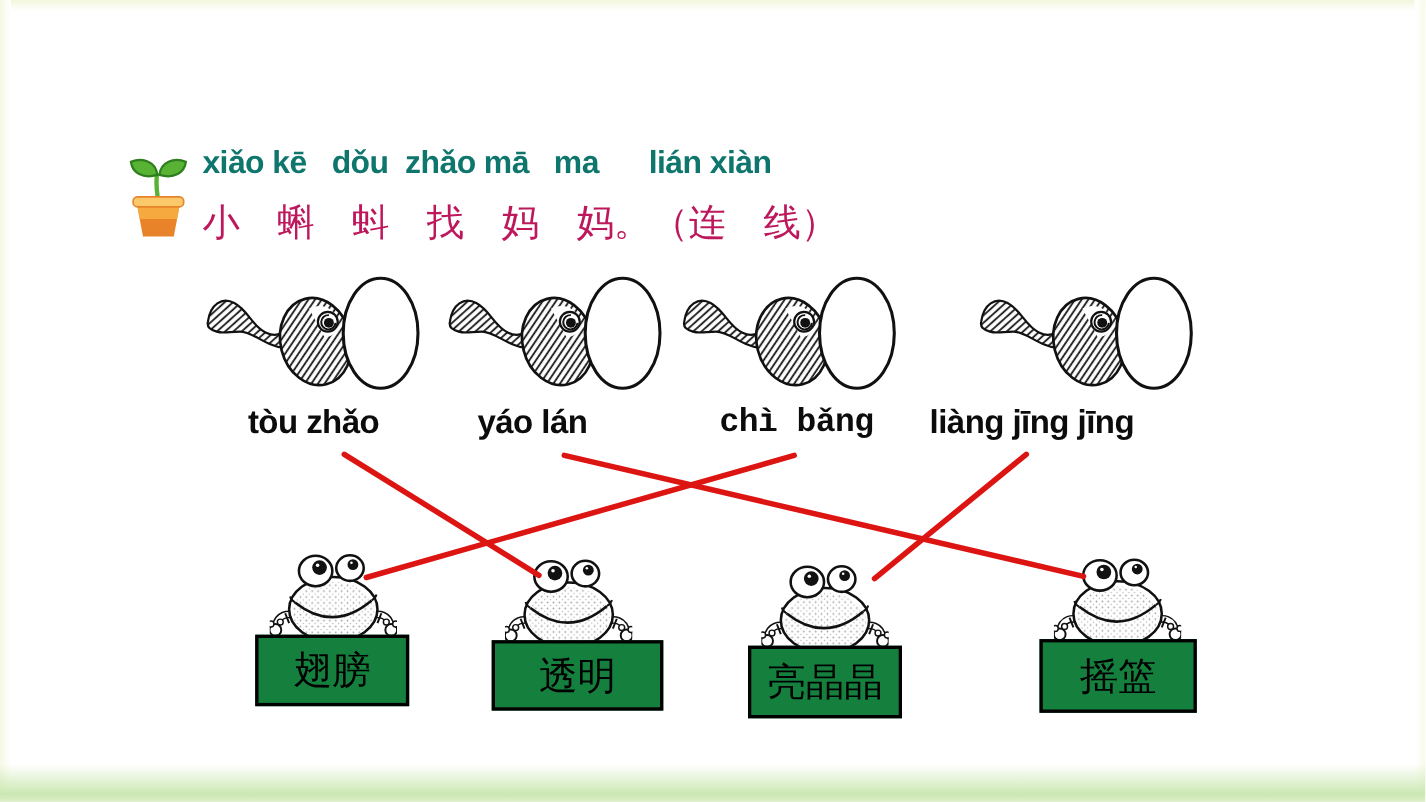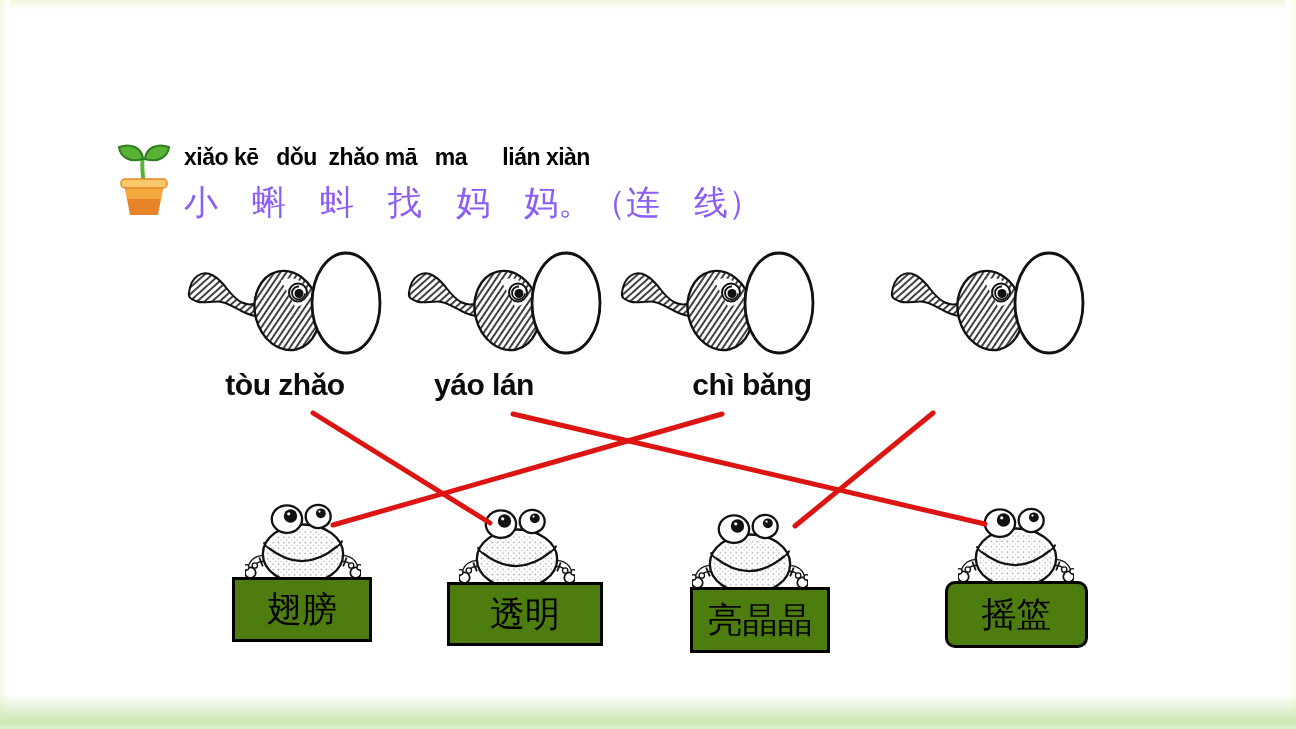--- a/index.html
+++ b/index.html
@@ -10,54 +10,54 @@
   
   .frame{position:absolute;pointer-events:none;}
   .frame-top{left:0;top:0;width:1296px;height:10px;background:linear-gradient(180deg,#f3f6dc, #ffffff);}
   .frame-bottom{left:0;bottom:0;width:1296px;height:34px;background:linear-gradient(180deg,rgba(255,255,255,0) 0%,#cbe8b2 80%,#def0cb 100%);}
   .frame-left{left:0;top:0;width:10px;height:729px;background:linear-gradient(90deg,#f5f8e4,#ffffff);}
   .frame-right{right:0;top:0;width:10px;height:729px;background:linear-gradient(270deg,#f8fae8,#ffffff);}
 
   
   .plant-icon{position:absolute;left:116px;top:137px;width:56px;height:80px;}
   .title-pinyin{
-    position:absolute;left:184px;top:144px;font-size:23px;font-weight:bold;
-    color:#000000;white-space:pre;letter-spacing:-0.5px;
+    position:absolute;left:184px;top:132px;font-size:29px;font-weight:bold;
+    color:#0f766e;white-space:pre;letter-spacing:-0.5px;
   }
   .title-hanzi{
-    position:absolute;left:184px;top:180px;font-size:34px;color:#8b5cf6;
+    position:absolute;left:184px;top:180px;font-size:34px;color:#be185d;
     font-family:Liberation Sans, sans-serif;white-space:pre;
   }
 
   
   .tadpole-group{position:absolute;top:250px;width:200px;height:106px;}
   .tg-1{left:185px;} .tg-2{left:405px;} .tg-3{left:618px;} .tg-4{left:888px;}
   .tadpole-img{position:absolute;left:0;top:0;width:140px;height:106px;}
   .answer-circle{position:absolute;left:124px;top:0;width:74px;height:106px;}
 
   
   .pinyin-option{
     position:absolute;top:368px;transform:translateX(-50%);
     font-size:30px;font-weight:bold;color:#0c0c0c;letter-spacing:-0.5px;white-space:nowrap;
   }
-  .opt-1{left:285px;} .opt-2{left:484px;} .opt-3{left:752px;} .opt-4{left:938px;}
+  .opt-1{left:285px;} .opt-2{left:484px;} .opt-3{left:724px;font-family:Liberation Mono, monospace;} .opt-4{left:938px;}
 
   
   .frog-img{position:absolute;width:116px;height:84px;z-index:1;}
   .frog-1{left:245px;top:503px;} .frog-2{left:459px;top:508px;}
   .frog-3{left:692px;top:513px;} .frog-4{left:958px;top:507px;}
   .word-box{
-    position:absolute;z-index:2;background:#4d7c0f;border:3px solid #000000;
+    position:absolute;z-index:2;background:#15803d;border:3px solid #000000;
     box-sizing:border-box;display:flex;align-items:center;justify-content:center;
     font-family:"Liberation Serif","DejaVu Serif",serif;font-size:35px;color:#000000;
   }
   .box-1{left:232px;top:577px;width:140px;height:65px;}
   .box-2{left:447px;top:582px;width:156px;height:64px;}
-  .box-3{left:680px;top:587px;width:140px;height:66px;margin-left:10px;}
-  .box-4{left:945px;top:581px;width:143px;height:67px;border-radius:10px;}
+  .box-3{left:680px;top:587px;width:140px;height:66px;}
+  .box-4{left:945px;top:581px;width:143px;height:67px;}
 
   
   .lines-layer{position:absolute;left:0;top:0;width:1296px;height:729px;z-index:5;pointer-events:none;}
 
   .defs-svg{position:absolute;width:0;height:0;}
 </style>
 </head>
 <body>
 
 <svg class="defs-svg" aria-hidden="true">
@@ -157,20 +157,21 @@
         <use href="#tadpole"></use>
       </svg>
     <svg class="answer-circle" viewBox="0 0 74 106">
       <ellipse cx="37" cy="53" rx="34" ry="50" fill="#ffffff" stroke="#111111" stroke-width="2.8"></ellipse>
     </svg>
   </div>
 
   <div class="pinyin-option opt-1">tòu zhǎo</div>
   <div class="pinyin-option opt-2">yáo lán</div>
   <div class="pinyin-option opt-3">chì bǎng</div>
+  <div class="pinyin-option opt-4">liàng jīng jīng</div>
 
   <svg class="frog-img frog-1">
       <use href="#frog"></use>
     </svg>
   <svg class="frog-img frog-2">
       <use href="#frog"></use>
     </svg>
   <svg class="frog-img frog-3">
       <use href="#frog"></use>
     </svg>

